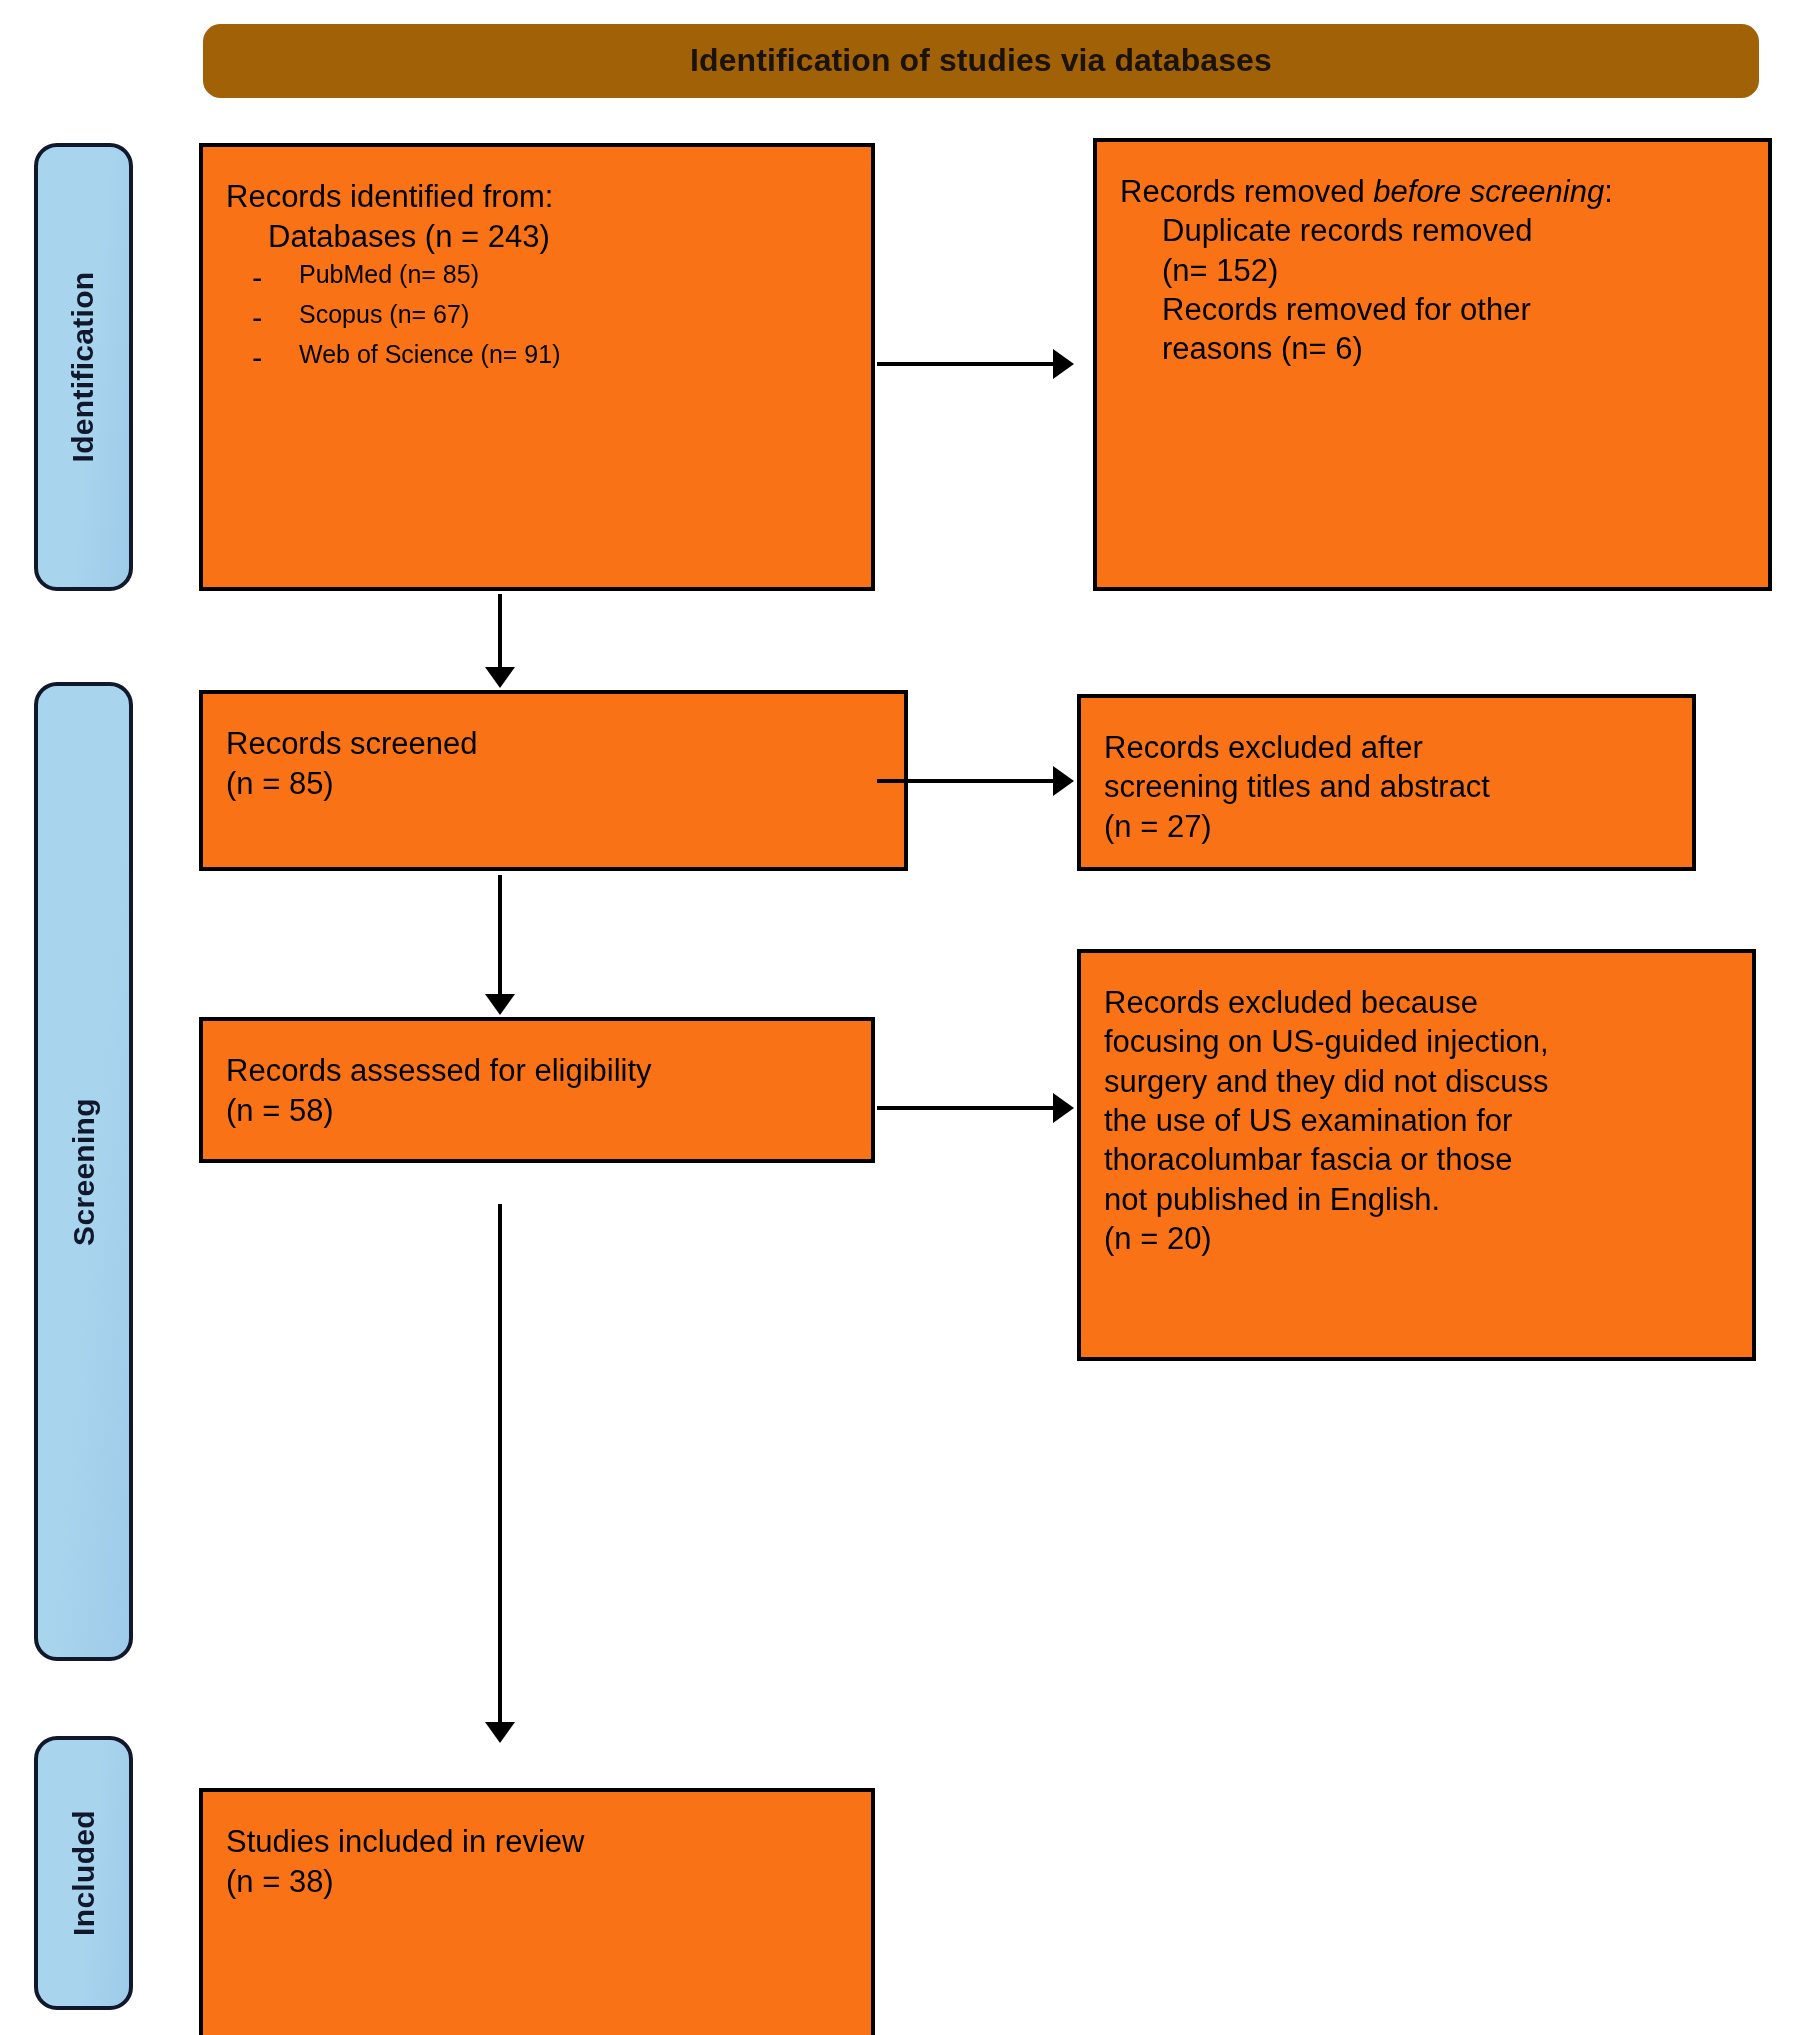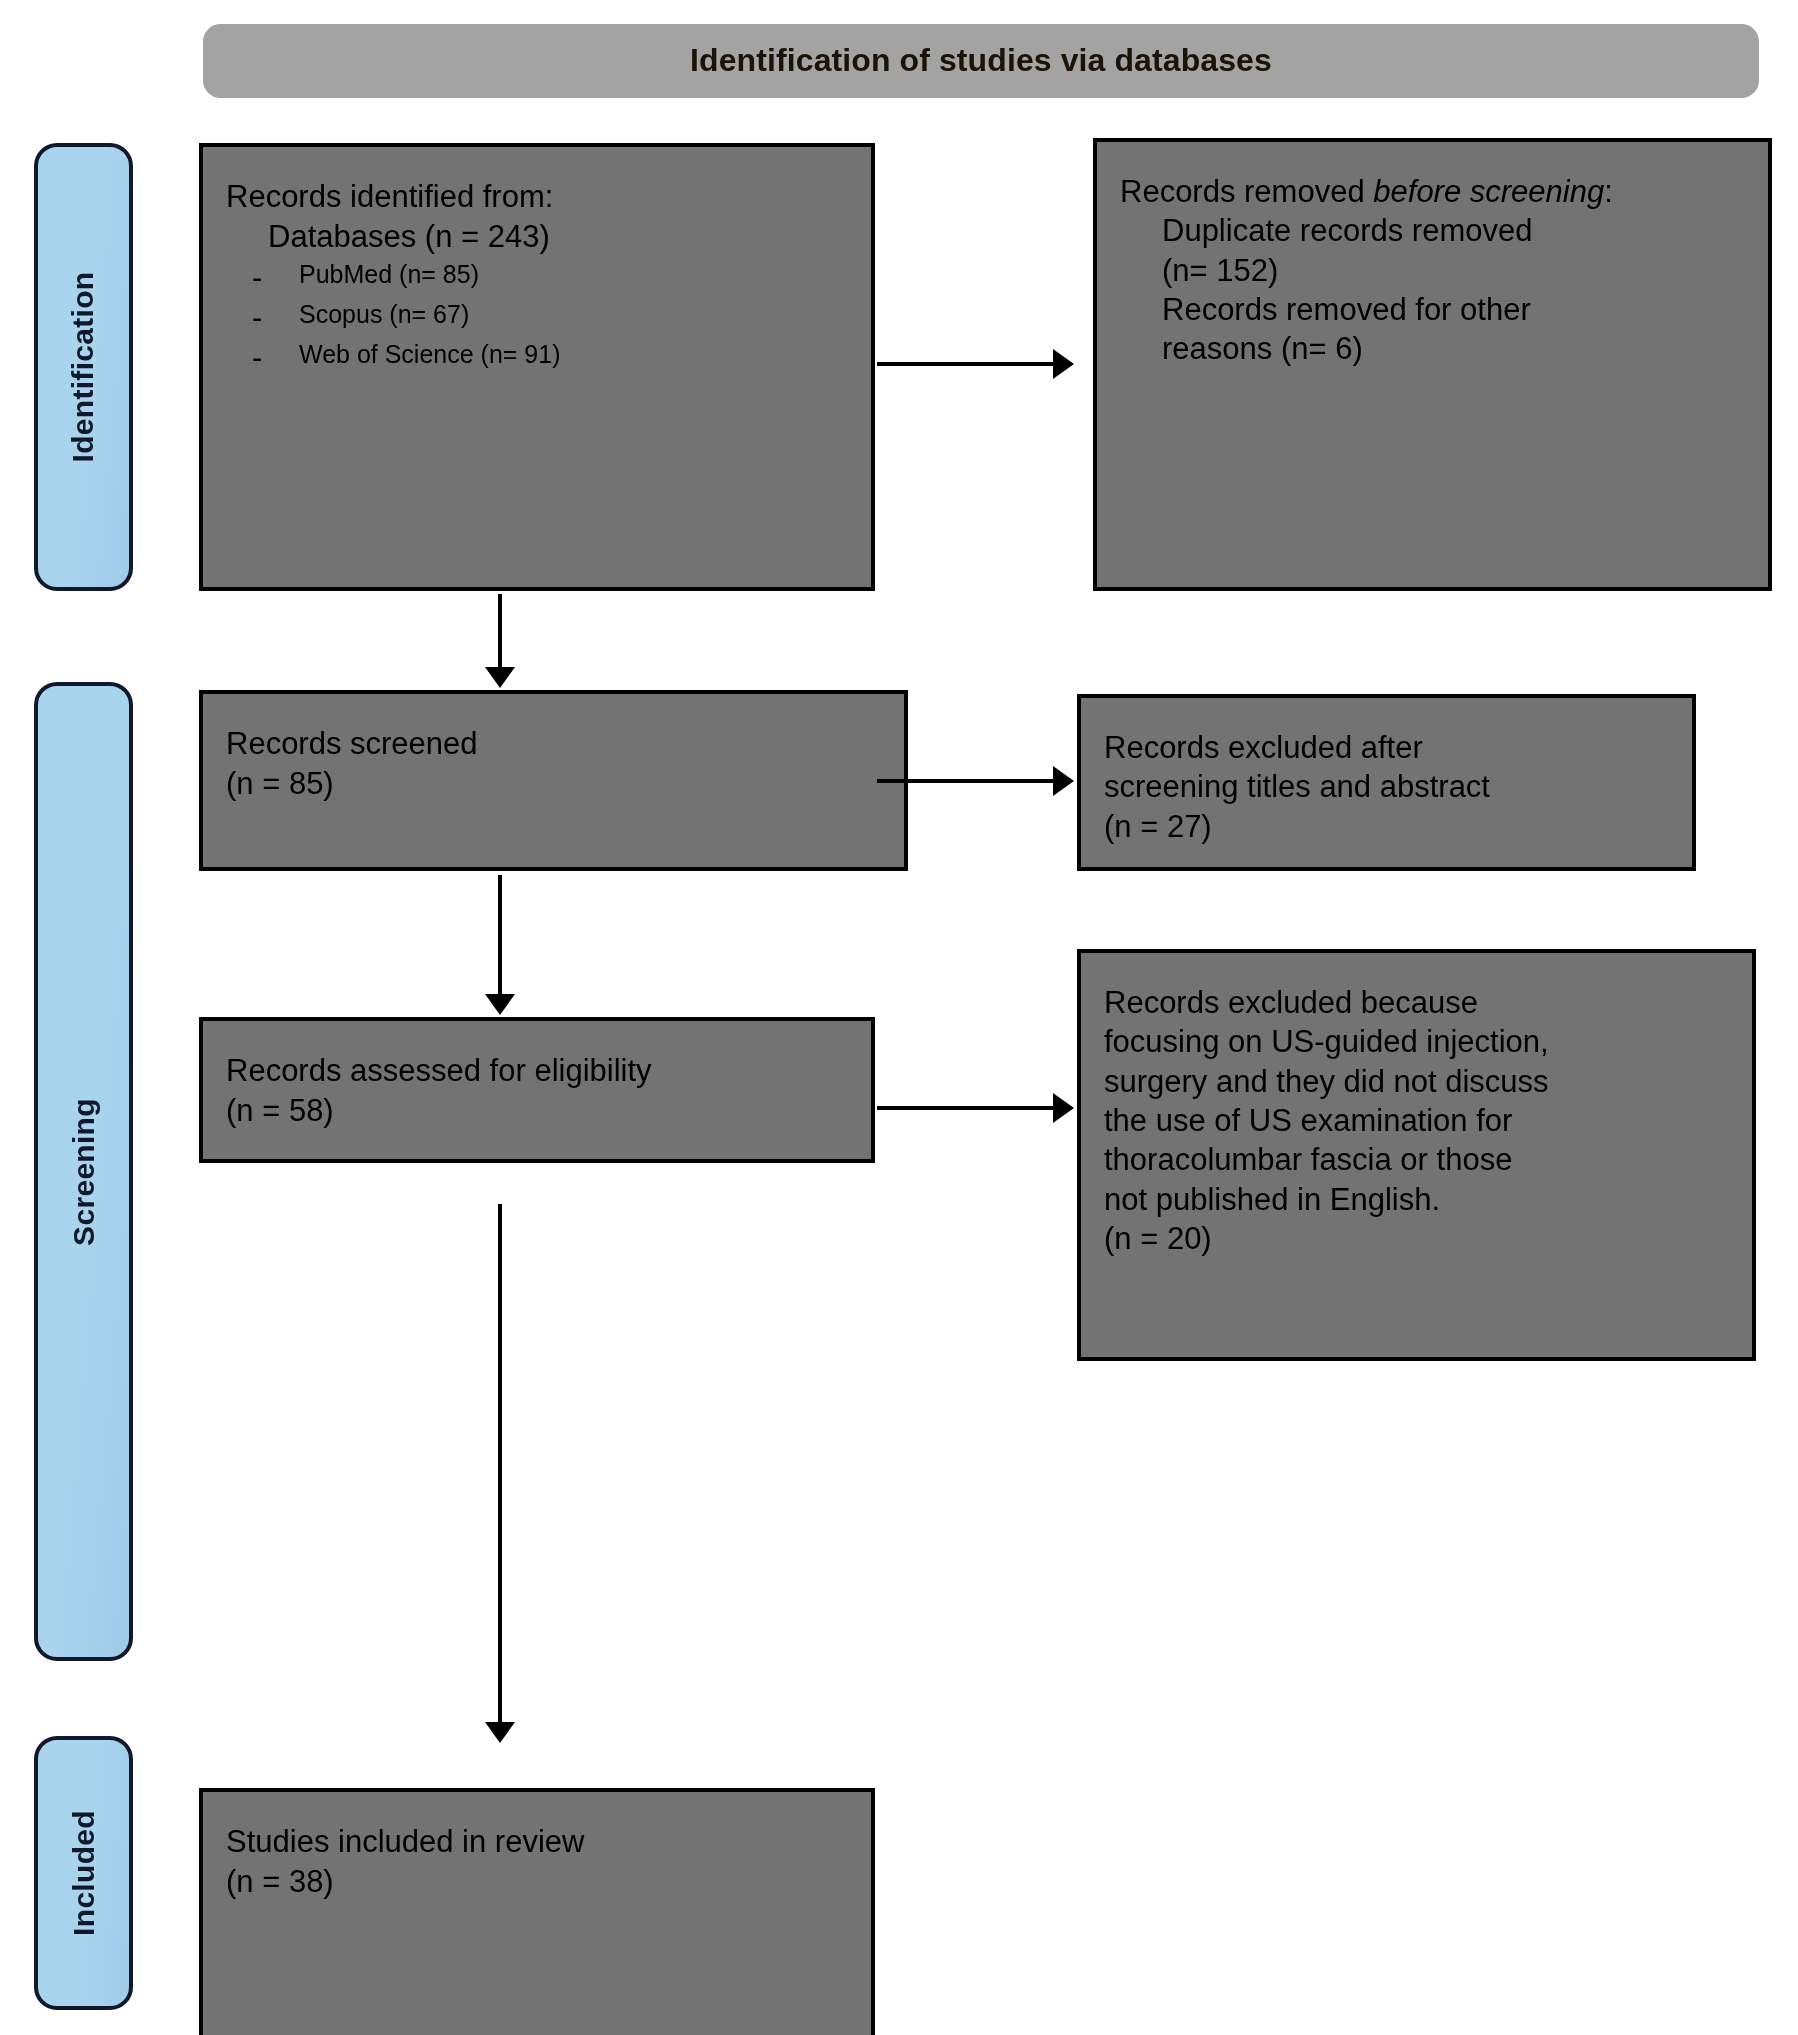--- a/index.html
+++ b/index.html
@@ -16,21 +16,21 @@
     overflow: hidden;
   }
 
   
   .phase-header {
     position: absolute;
     left: 203px;
     top: 23.6px;
     width: 1556px;
     height: 74px;
-    background: #a3a3a3;
+    background: #a16207;
     border-radius: 17.6px;
     display: flex;
     align-items: center;
     justify-content: center;
     box-sizing: border-box;
   }
   .phase-header-label {
     font-size: 32px;
     font-weight: bold;
     color: #1b1208;
@@ -59,21 +59,21 @@
     letter-spacing: 0.3px;
   }
 
   #stage-bar-identification { top: 143px; height: 448px; }
   #stage-bar-screening      { top: 682px; height: 979px; }
   #stage-bar-included       { top: 1736px; height: 274px; }
 
   
   .flow-box {
     position: absolute;
-    background: #737373;
+    background: #f97316;
     border: 4px solid #000000;
     box-sizing: border-box;
     padding: 30px 23px 0 23px;
   }
   .flow-text {
     font-size: 31px;
     line-height: 1.30;
     color: #000000;
     white-space: pre-wrap;
   }

